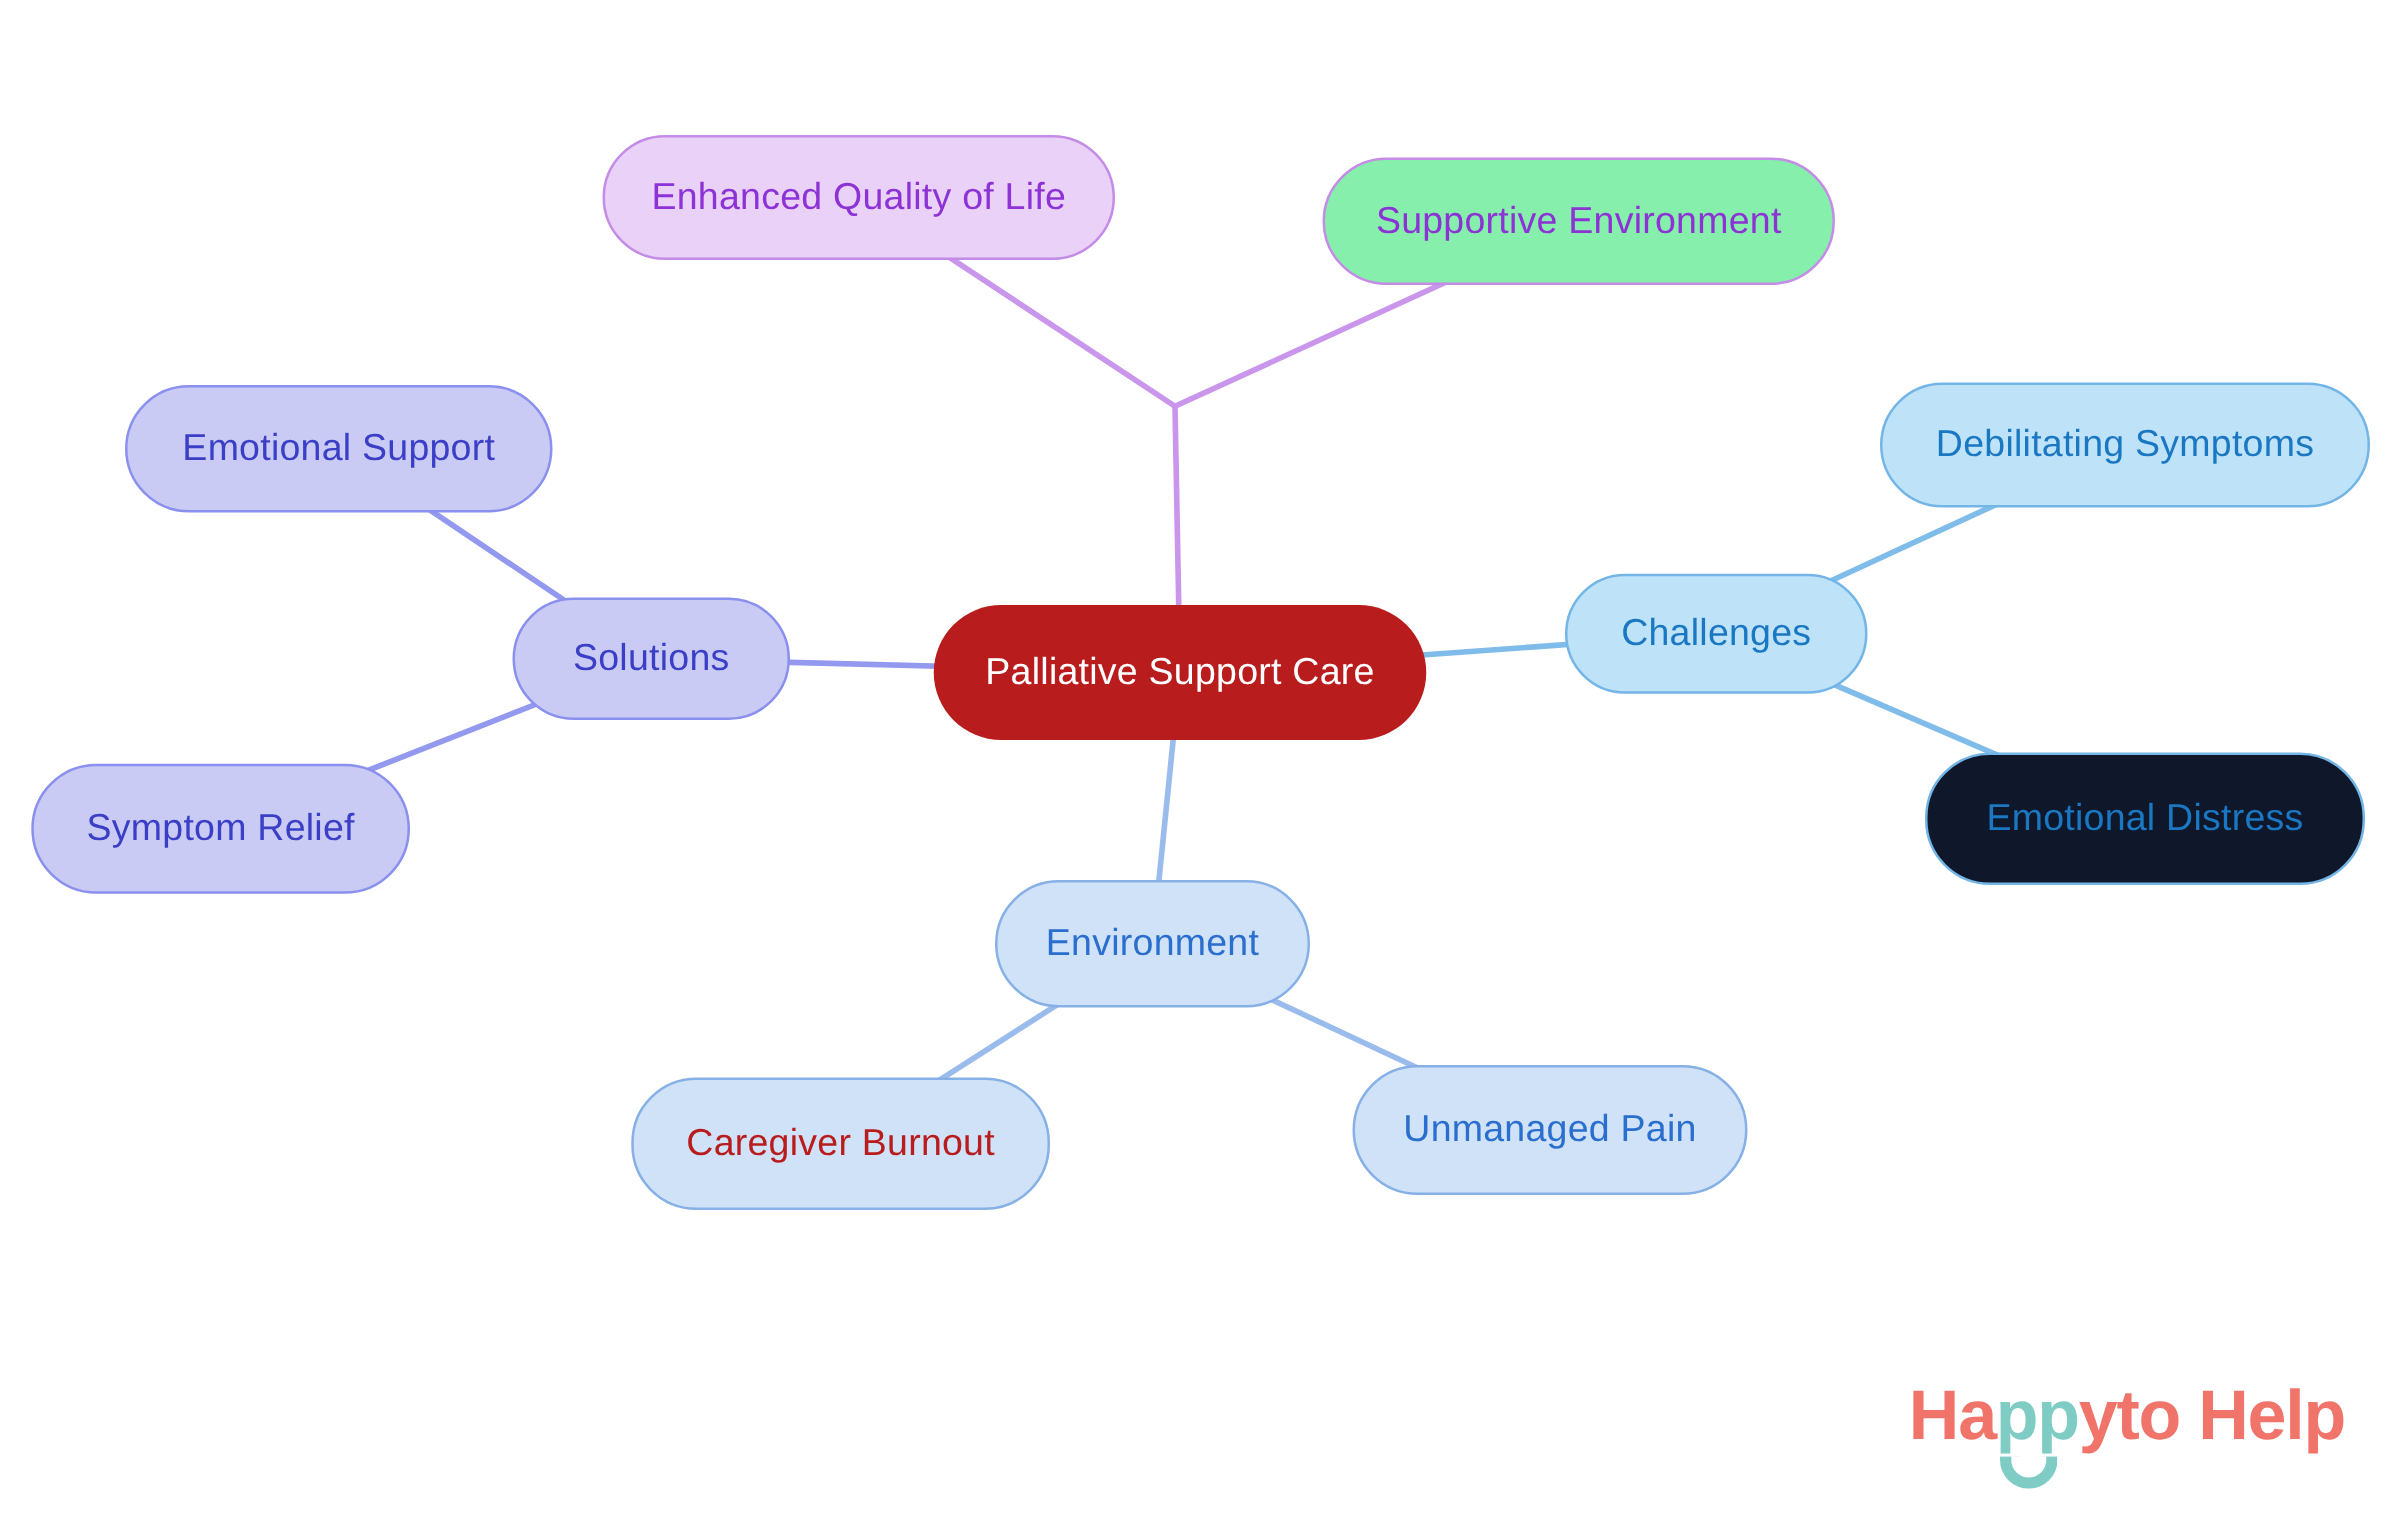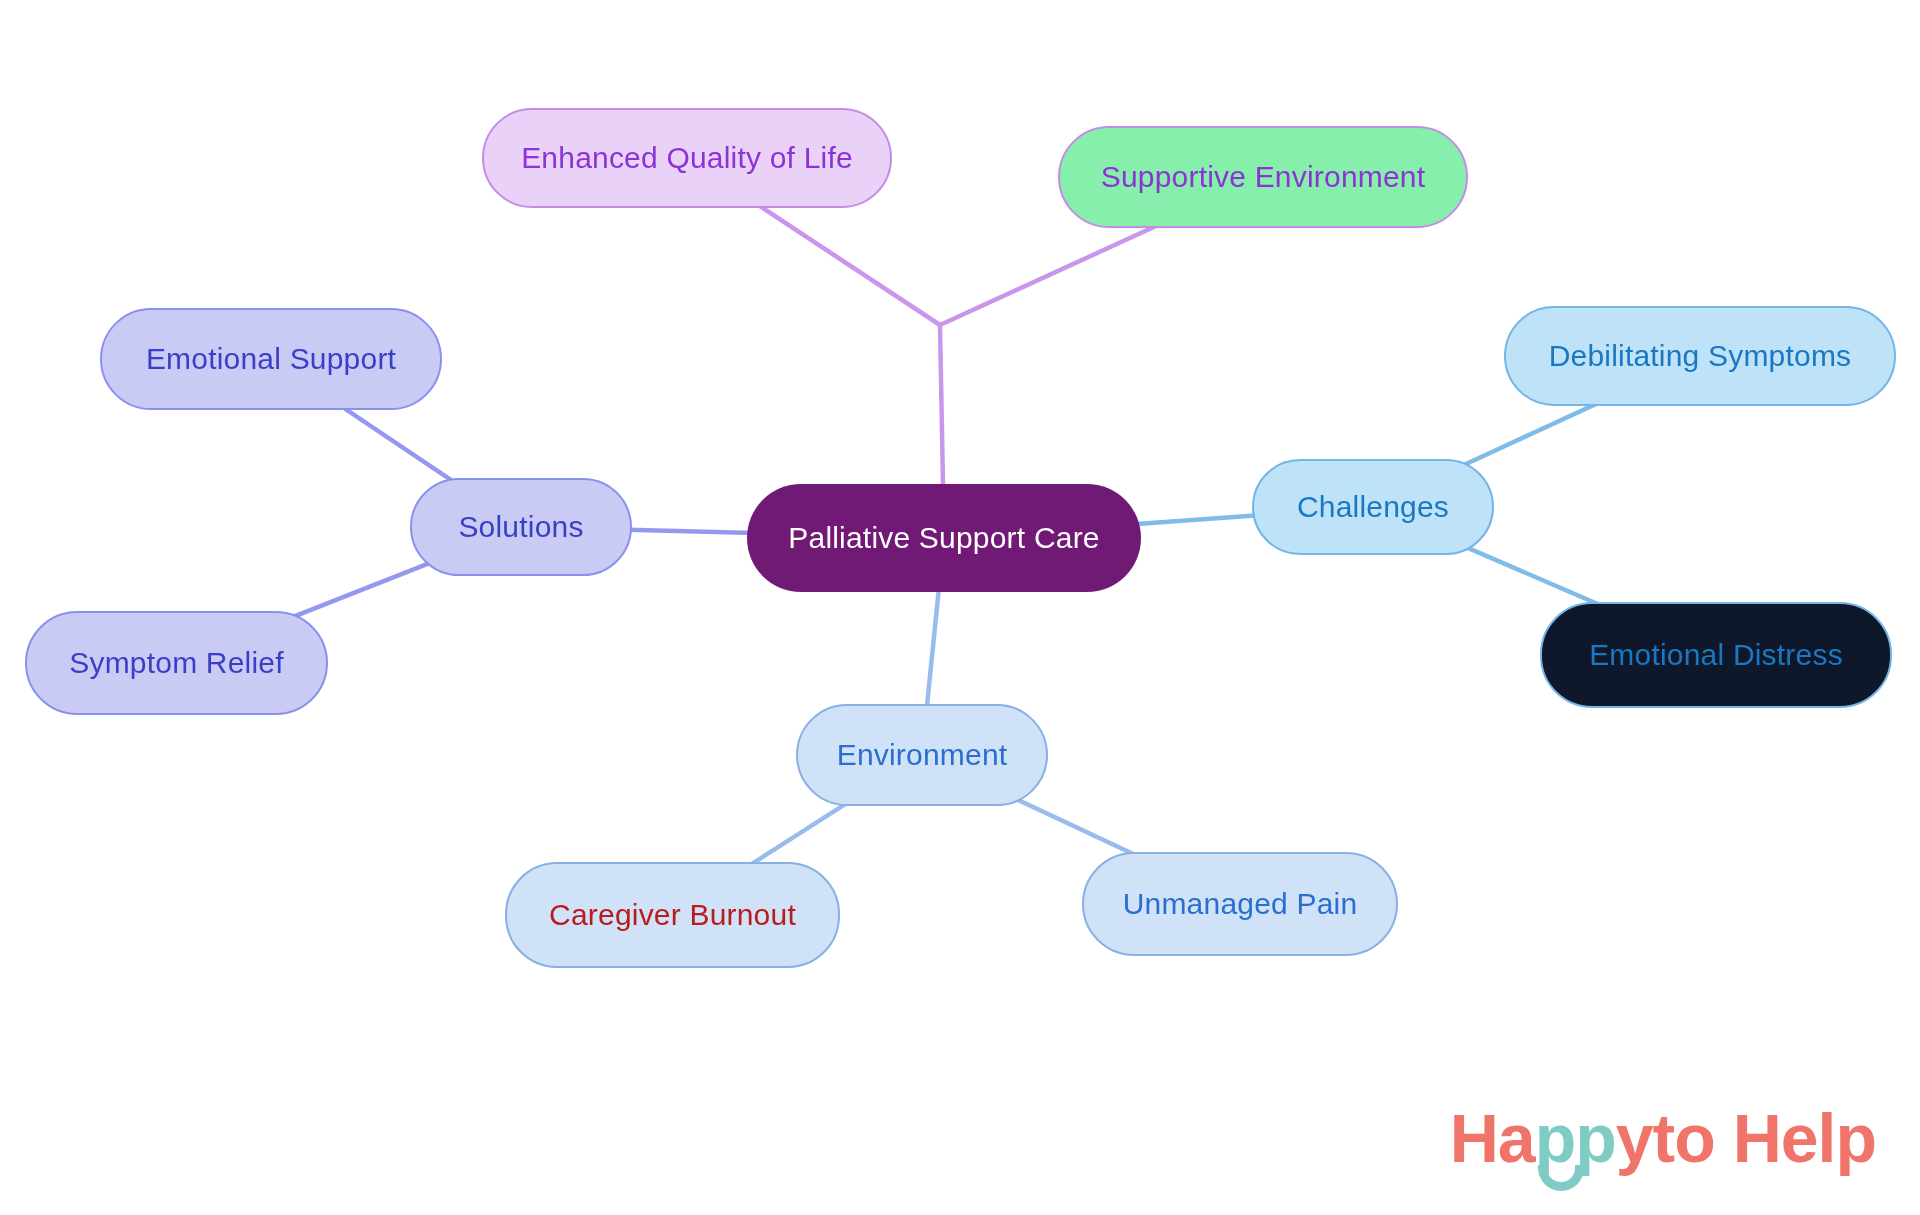--- a/index.html
+++ b/index.html
@@ -48,21 +48,21 @@
 
   
   #logo {
     position: absolute;
     right: 44px;
     top: 1104px;
     z-index: 1;
     text-align: right;
   }
   .logo-wordmark {
-    font-size: 68px;
+    font-size: 56px;
     font-weight: 800;
     letter-spacing: -1px;
     line-height: 1;
     white-space: nowrap;
   }
   .seg { display: inline-block; }
   .seg-pp { position: relative; display: inline-block; }
   .logo-smile {
     position: absolute;
     left: 3px;
@@ -99,21 +99,21 @@
 
     <line x1="944" y1="538" x2="521" y2="527" stroke-width="4.5" stroke-linecap="round" stroke="#9399ee"></line>
     <line x1="521" y1="527" x2="271" y2="359" stroke-width="4.5" stroke-linecap="round" stroke="#9399ee"></line>
     <line x1="521" y1="527" x2="176" y2="663" stroke-width="4.5" stroke-linecap="round" stroke="#9399ee"></line>
 
     <line x1="944" y1="538" x2="922" y2="755" stroke-width="4.5" stroke-linecap="round" stroke="#9abced"></line>
     <line x1="922" y1="755" x2="672" y2="915" stroke-width="4.5" stroke-linecap="round" stroke="#9abced"></line>
     <line x1="922" y1="755" x2="1240" y2="904" stroke-width="4.5" stroke-linecap="round" stroke="#9abced"></line>
   </svg>
 
-  <div class="node" id="node-central" style="background: #701a75; color: rgb(255, 255, 255);">Palliative Support Care</div>
+  <div class="node" id="node-central" style="background: #b91c1c; color: rgb(255, 255, 255);">Palliative Support Care</div>
 
   <div class="node" id="node-enhanced" style="background: rgb(233, 209, 248); border-color: rgb(196, 140, 230); color: rgb(141, 51, 214);">Enhanced Quality of Life</div>
   <div class="node" id="node-supportive" style="background: #86efac; border-color: rgb(196, 140, 230); color: rgb(141, 51, 214);">Supportive Environment</div>
 
   <div class="node" id="node-challenges" style="background: rgb(190, 226, 247); border-color: rgb(115, 181, 230); color: rgb(26, 120, 194);">Challenges</div>
   <div class="node" id="node-debilitating" style="background: rgb(190, 226, 247); border-color: rgb(115, 181, 230); color: rgb(26, 120, 194);">Debilitating Symptoms</div>
   <div class="node" id="node-distress" style="background: #0f172a; border-color: rgb(115, 181, 230); color: rgb(26, 120, 194);">Emotional Distress</div>
 
   <div class="node" id="node-solutions" style="background: rgb(201, 203, 245); border-color: rgb(138, 144, 238); color: rgb(58, 63, 198);">Solutions</div>
   <div class="node" id="node-emosupport" style="background: rgb(201, 203, 245); border-color: rgb(138, 144, 238); color: rgb(58, 63, 198);">Emotional Support</div>

